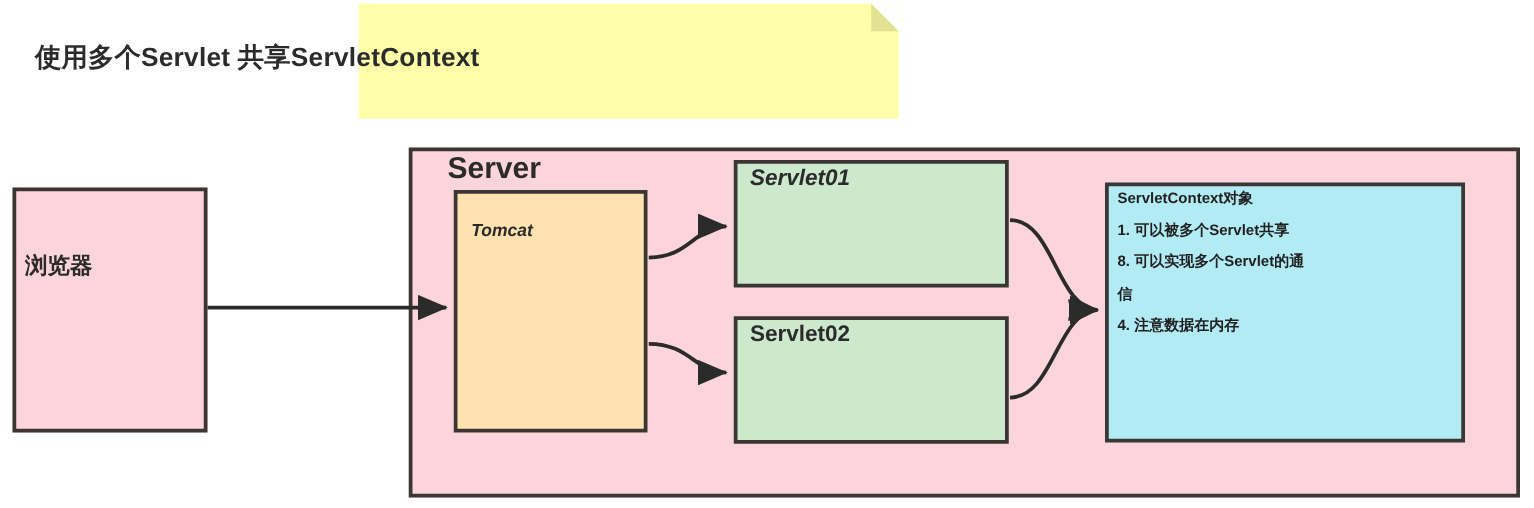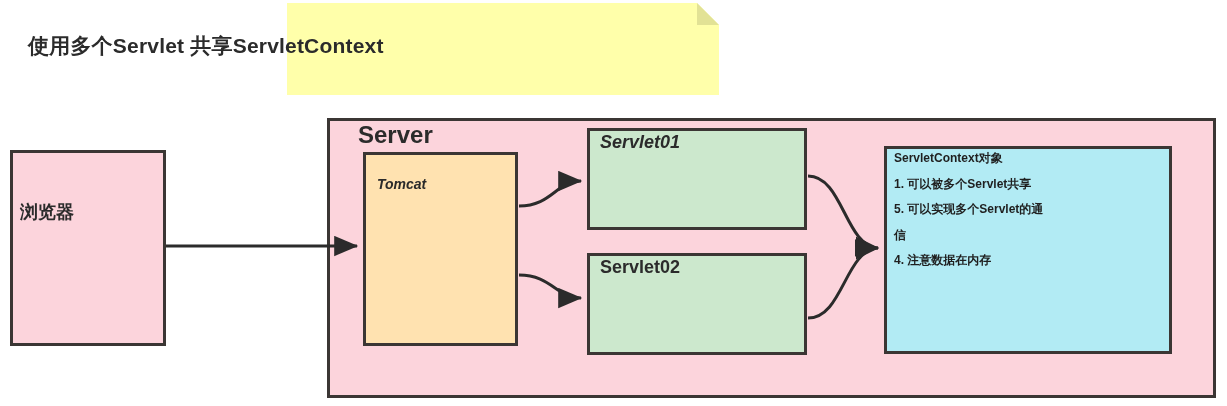--- a/index.html
+++ b/index.html
@@ -196,21 +196,21 @@
   <div class="box" id="servlet01-box"></div>
   <div class="box-label" id="servlet01-label">Servlet01</div>
 
   <div class="box" id="servlet02-box"></div>
   <div class="box-label" id="servlet02-label">Servlet02</div>
 
   <div class="box" id="context-box"></div>
   <div id="context-lines">
     <div>ServletContext对象</div>
     <div>1. 可以被多个Servlet共享</div>
-    <div>5. 可以实现多个Servlet的通</div>
+    <div>8. 可以实现多个Servlet的通</div>
     <div>信</div>
     <div>4. 注意数据在内存</div>
   </div>
 
   <svg id="arrows" viewBox="0 0 1227 406">
     <defs>
       <marker id="ah" markerWidth="9" markerHeight="9" refX="7.6" refY="3.4" orient="auto" markerUnits="strokeWidth">
         <path d="M0,0 L8,3.4 L0,6.8 z" fill="#2b2b2b"></path>
       </marker>
     </defs>

